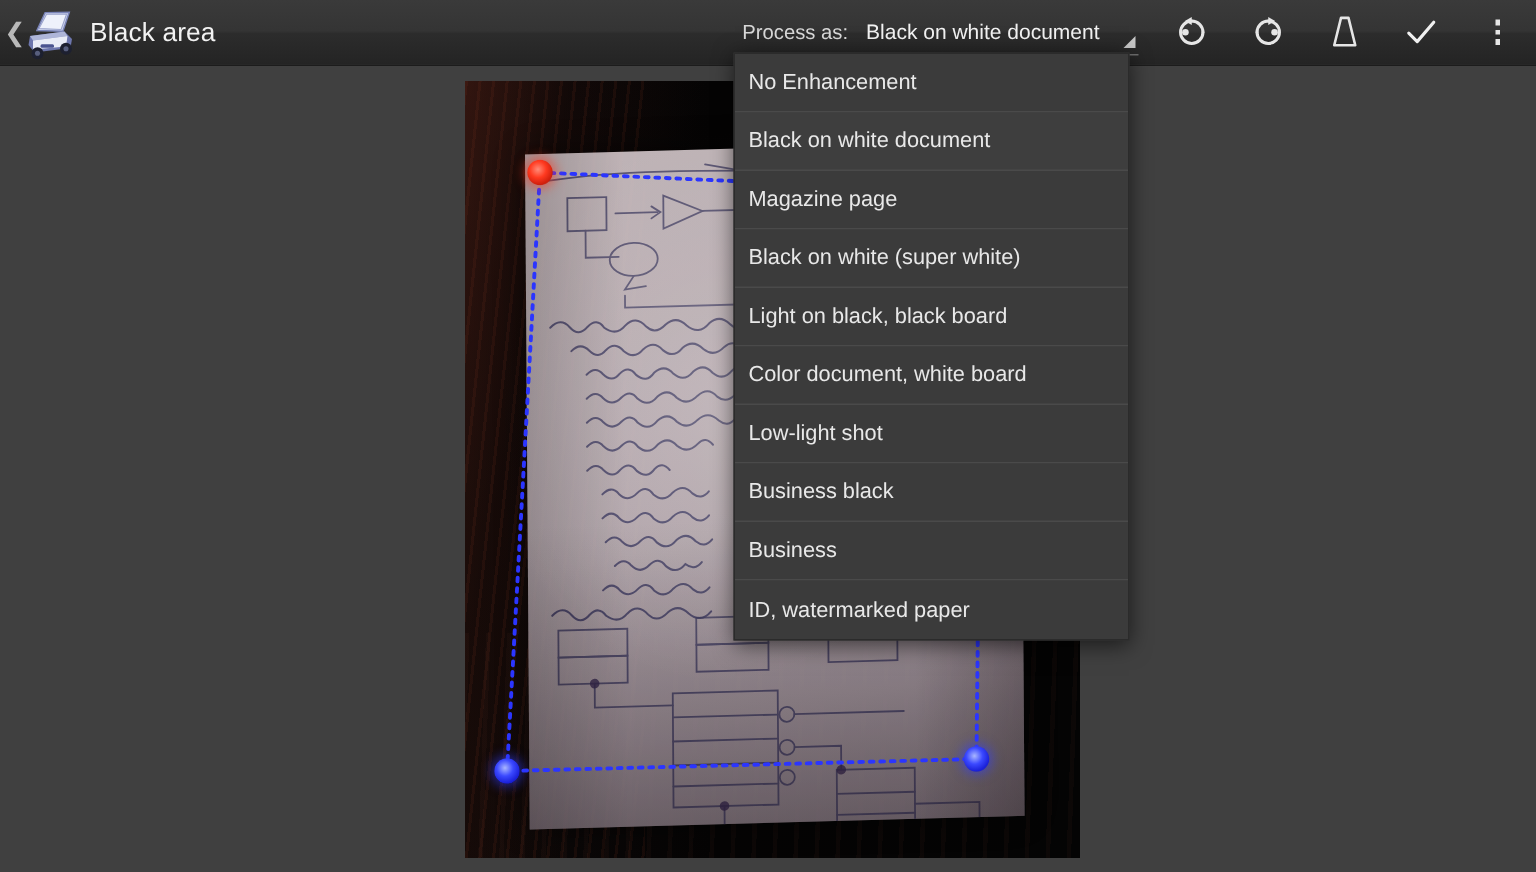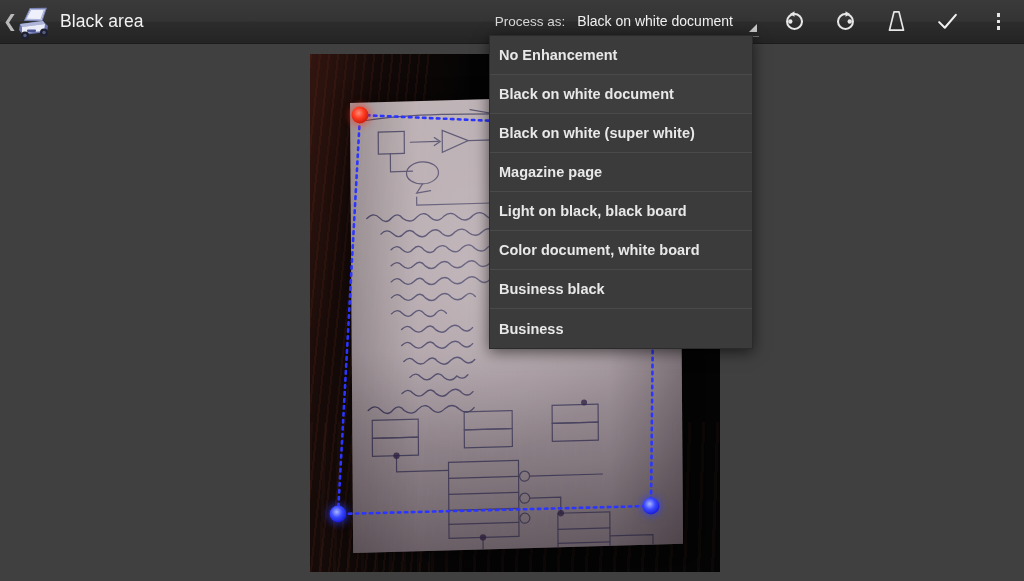--- a/index.html
+++ b/index.html
@@ -124,21 +124,20 @@
     box-shadow: 0 0 7px 2px rgba(50,60,255,.55);
   }
 
   
   .menu {
     position: absolute; left: 489px; top: 35px; width: 264px;
     background: #3b3b3b;
     box-shadow: 0 3px 14px rgba(0,0,0,.6);
     border: 1px solid #2b2b2b;
     z-index: 30;
-    font-weight: bold;
   }
   .menu-item {
     height: 39px; display: flex; align-items: center;
     padding-left: 9px;
     color: #e8e8e8; font-size: 14.5px;
     border-bottom: 1px solid #4a4a4a;
     background: #3b3b3b;
     white-space: nowrap;
   }
   .menu-item:last-child { border-bottom: none; }
@@ -327,21 +326,23 @@
         <div class="handle blue" style="left:341px; top:452px;"></div>
         <div class="handle blue" style="left:28px;  top:460px;"></div>
       </div>
     </div>
 
   </div>
 
   <div class="menu">
     <div class="menu-item">No Enhancement</div>
     <div class="menu-item checked">Black on white document</div>
+    <div class="menu-item">Magazine page</div>
     <div class="menu-item">Black on white (super white)</div>
-    <div class="menu-item">Magazine page</div>
     <div class="menu-item">Light on black, black board</div>
     <div class="menu-item">Color document, white board</div>
+    <div class="menu-item">Low-light shot</div>
     <div class="menu-item">Business black</div>
     <div class="menu-item">Business</div>
+    <div class="menu-item">ID, watermarked paper</div>
   </div>
 
 </div>
 
 </body></html>

